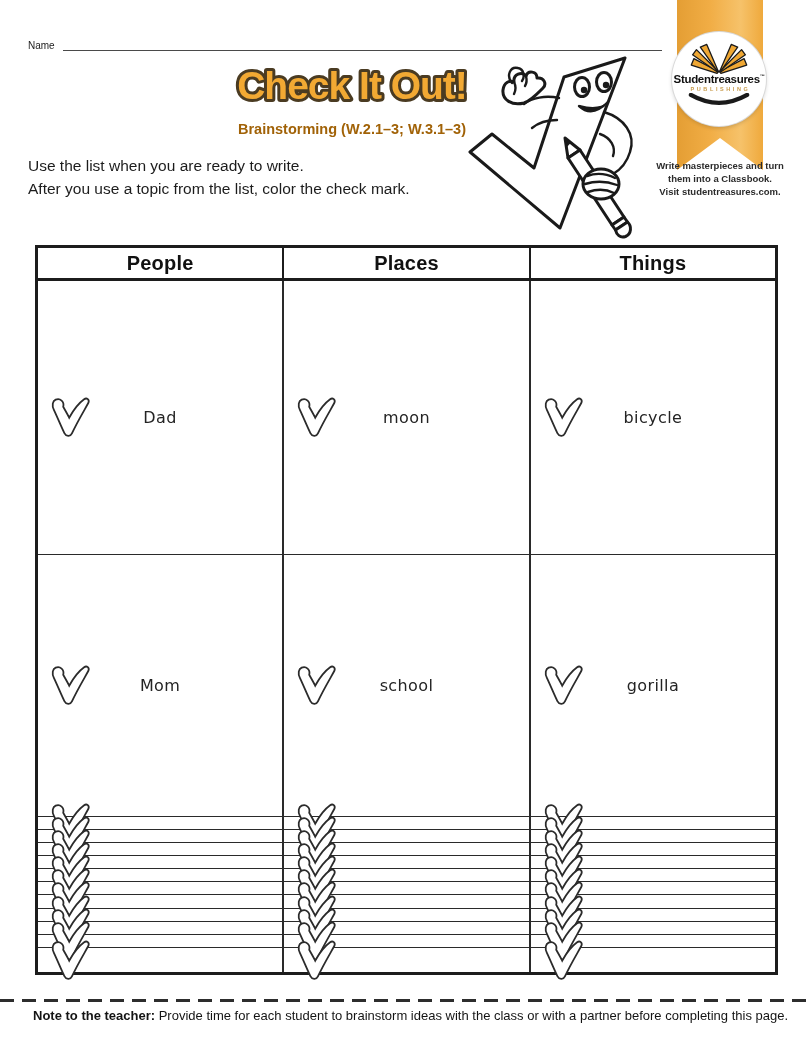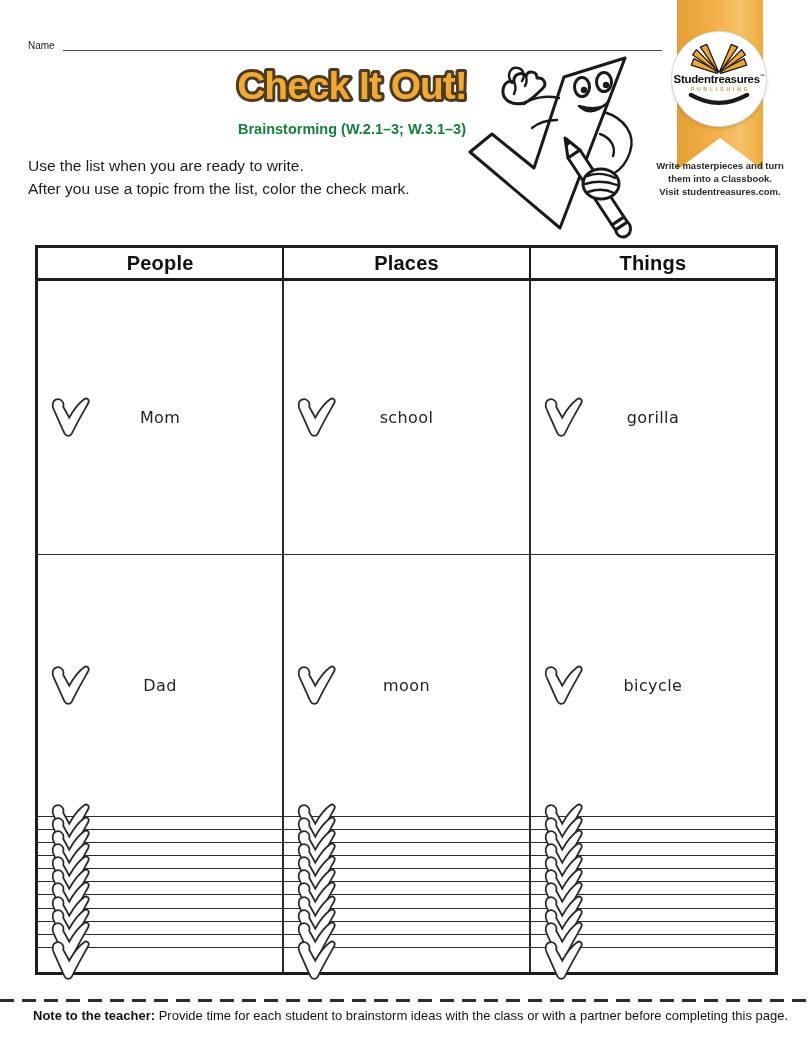--- a/index.html
+++ b/index.html
@@ -11,21 +11,21 @@
   .name-row { position:absolute; left:28px; top:33px; width:634px; display:flex; align-items:flex-end; }
   .name-label { font-size:10px; color:#222; padding-right:8px; }
   .name-line { flex:1; border-bottom:1.6px solid #4a4a4a; height:18px; }
 
   
   .title-svg { position:absolute; left:218px; top:54px; }
   .title-text { font-family:"Liberation Sans", sans-serif; font-weight:700; font-size:39px;
                 letter-spacing:-1px; fill:#F2A933; stroke:#4A3B22; stroke-width:6px;
                 paint-order:stroke; stroke-linejoin:round; }
   .subtitle { position:absolute; left:218px; top:121px; width:268px; text-align:center;
-              font-size:14.5px; font-weight:700; color:#15803d; }
+              font-size:14.5px; font-weight:700; color:#a16207; }
 
   
   .instructions { position:absolute; left:28px; top:155px; font-size:15.5px; line-height:22.5px; color:#1c1c1c; }
 
   
   .cartoon { position:absolute; left:452px; top:50px; z-index:3; pointer-events:none; }
   .ink { fill:#ffffff; stroke:#1a1a1a; stroke-width:3; stroke-linejoin:round; stroke-linecap:round; }
   .ink-thin { fill:none; stroke:#1a1a1a; stroke-width:2.4; stroke-linecap:round; }
 
   
@@ -180,54 +180,54 @@
         <th>Places</th>
         <th>Things</th>
       </tr>
     </thead>
     <tbody id="tbody">
     <tr>
       <td>
         <svg class="check" viewBox="0 0 54 49">
               <use href="#check-shape"></use>
             </svg>
+        <span class="word">Dad</span>
+      </td>
+      <td>
+        <svg class="check" viewBox="0 0 54 49">
+              <use href="#check-shape"></use>
+            </svg>
+        <span class="word">moon</span>
+      </td>
+      <td>
+        <svg class="check" viewBox="0 0 54 49">
+              <use href="#check-shape"></use>
+            </svg>
+        <span class="word">bicycle</span>
+      </td>
+    </tr>
+
+    <tr>
+      <td>
+        <svg class="check" viewBox="0 0 54 49">
+              <use href="#check-shape"></use>
+            </svg>
         <span class="word">Mom</span>
       </td>
       <td>
         <svg class="check" viewBox="0 0 54 49">
               <use href="#check-shape"></use>
             </svg>
         <span class="word">school</span>
       </td>
       <td>
         <svg class="check" viewBox="0 0 54 49">
               <use href="#check-shape"></use>
             </svg>
         <span class="word">gorilla</span>
-      </td>
-    </tr>
-
-    <tr>
-      <td>
-        <svg class="check" viewBox="0 0 54 49">
-              <use href="#check-shape"></use>
-            </svg>
-        <span class="word">Dad</span>
-      </td>
-      <td>
-        <svg class="check" viewBox="0 0 54 49">
-              <use href="#check-shape"></use>
-            </svg>
-        <span class="word">moon</span>
-      </td>
-      <td>
-        <svg class="check" viewBox="0 0 54 49">
-              <use href="#check-shape"></use>
-            </svg>
-        <span class="word">bicycle</span>
       </td>
     </tr>
 
     <tr>
       <td>
         <svg class="check" viewBox="0 0 54 49">
               <use href="#check-shape"></use>
             </svg>
         <span class="word"></span>
       </td>

